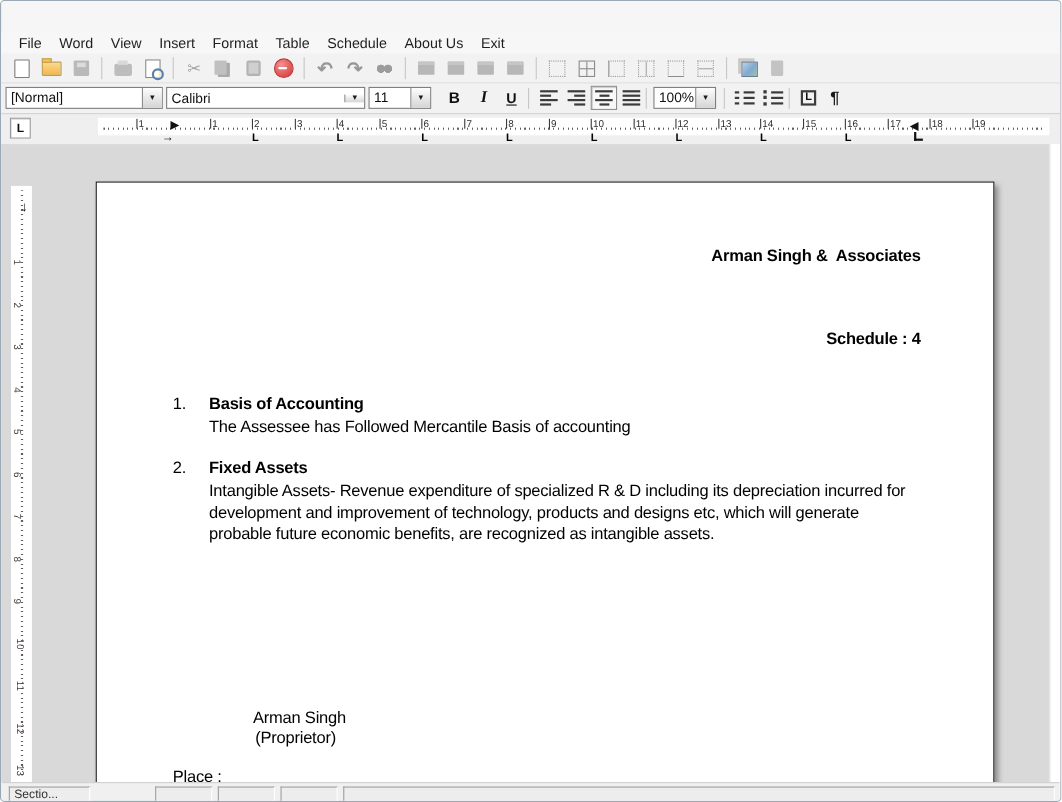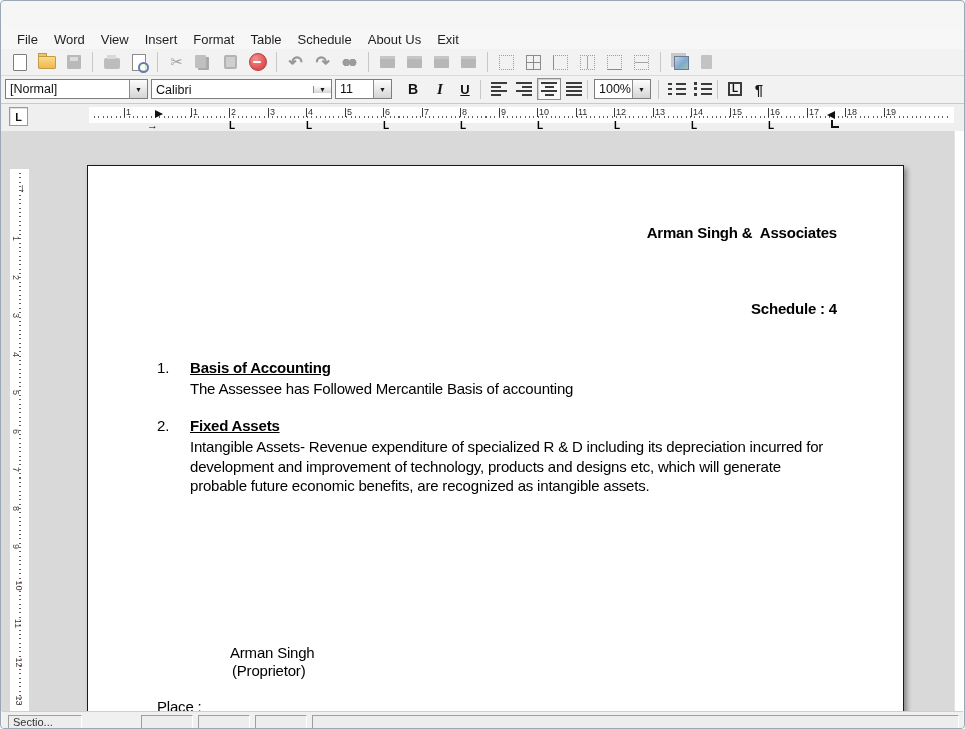--- a/index.html
+++ b/index.html
@@ -126,21 +126,21 @@
   .vnum{position:absolute;left:3px;font-size:9px;line-height:9px;color:#4a3a3a;transform:rotate(90deg);}
   .v-margin-arrow{position:absolute;left:18px;top:50px;font-size:12px;font-weight:bold;color:#000;}
   .page{position:absolute;left:86px;top:34px;width:815px;height:640px;background:#fff;
     border:1px solid #1b1b1b;box-shadow:3px 3px 5px rgba(0,0,0,.38);}
   .page-inner{position:absolute;left:69px;right:66px;top:0;bottom:0;font-size:15px;color:#000;letter-spacing:-0.2px;}
   .doc-title{position:absolute;top:58px;left:0;right:0;text-align:right;font-weight:bold;white-space:pre;}
   .doc-schedule{position:absolute;top:134px;right:0;font-weight:bold;}
   .doc-subtitle{position:absolute;top:153px;left:0;right:0;text-align:center;font-weight:bold;}
   .doc-item{position:absolute;left:0;right:0;}
   .doc-num{position:absolute;left:0;top:0;}
-  .doc-heading{position:absolute;left:33px;top:0;font-weight:bold;text-decoration:underline;}
+  .doc-heading{position:absolute;left:33px;top:0;font-weight:bold;}
   .doc-body{position:absolute;left:33px;top:20px;width:645px;line-height:19.5px;}
   .doc-sig-for{position:absolute;top:406px;left:20px;white-space:pre;}
   .doc-sig-name{position:absolute;top:478px;left:73px;}
   .doc-sig-role{position:absolute;top:496px;left:75px;}
   .doc-place{position:absolute;top:532px;left:0;}
   .scroll-strip{position:absolute;top:0;bottom:0;right:0;width:9px;background:#fff;border-left:1px solid #e3e3e3;}
 
   
   .status-bar{position:absolute;left:1px;right:1px;bottom:0;height:17px;background:#f0f0f0;
     border-top:1px solid #cfcfcf;display:flex;gap:5px;padding:3px 4px 0 6px;box-sizing:border-box;}

